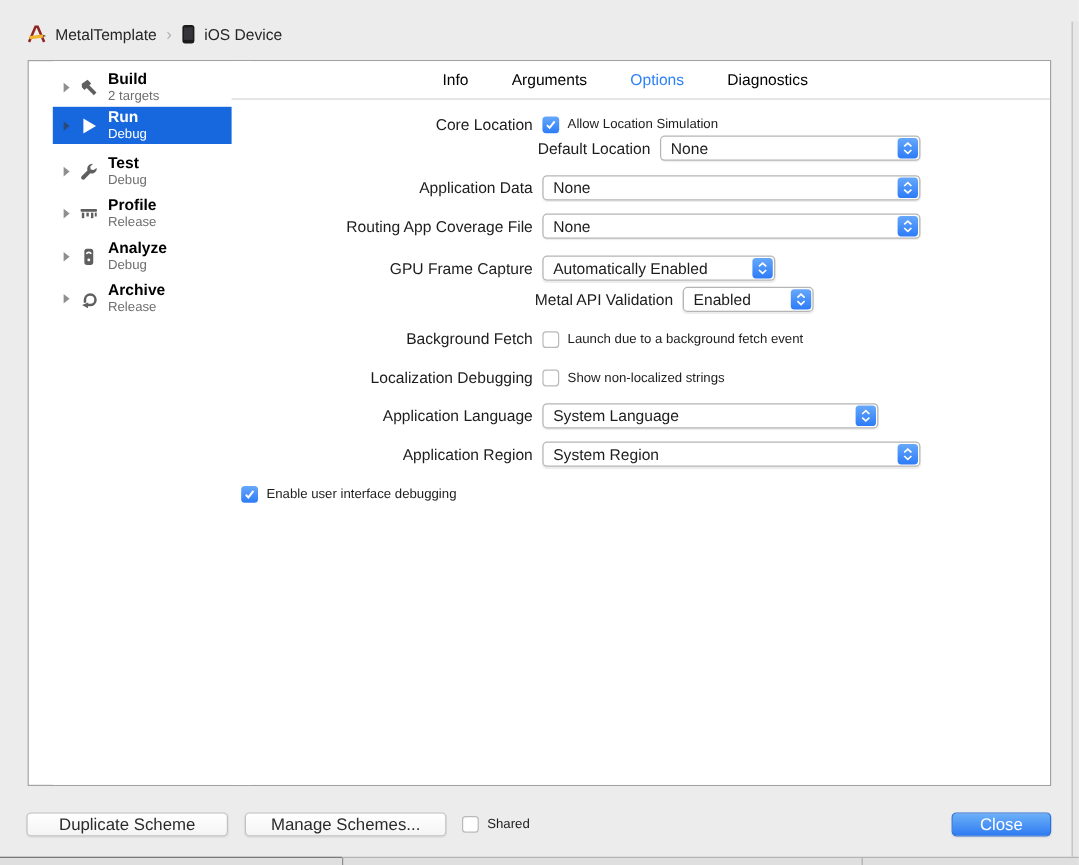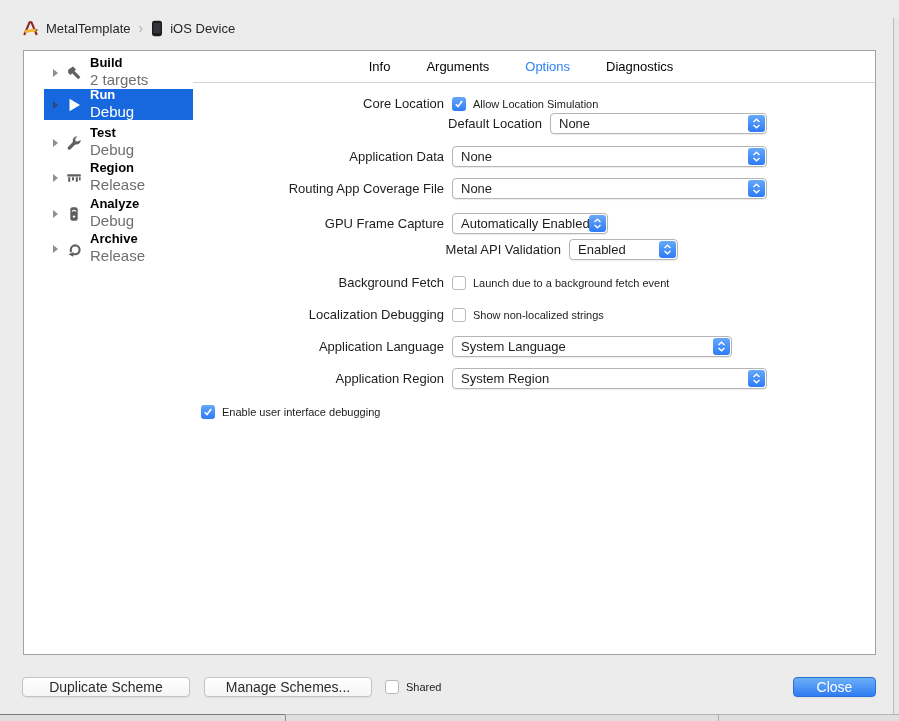--- a/index.html
+++ b/index.html
@@ -45,21 +45,21 @@
   .sb-item .disc {
     width: 0; height: 0; margin-left: 9px;
     border-left: 5px solid #8f8f8f; border-top: 4px solid transparent; border-bottom: 4px solid transparent;
     flex-shrink: 0;
   }
   .sb-item.sel .disc { border-left-color: #2b4a77; }
   .sb-ico { width: 17px; height: 17px; margin-left: 7px; color: #5f5f5f; flex-shrink: 0; display: flex; align-items: center; justify-content: center; }
   .sb-item.sel .sb-ico { color: #ffffff; }
   .sb-text { display: flex; flex-direction: column; margin-left: 8px; line-height: 1.15; }
   .sb-label { font-size: 13px; font-weight: bold; color: #000; }
-  .sb-sub { font-size: 15px; color: #6f6f6f; }
+  .sb-sub { font-size: 11px; color: #6f6f6f; }
   .sb-item.sel { background: #1767df; }
   .sb-item.sel .sb-label, .sb-item.sel .sb-sub { color: #ffffff; }
 
   
   .main { position: absolute; left: 169px; top: 0; right: 0; bottom: 0; background: #fff; }
   .tab-bar {
     position: absolute; left: 0; right: 0; top: 0; height: 32px;
     display: flex; align-items: center; justify-content: center; gap: 36px;
     border-bottom: 1px solid #d4d4d4; padding-right: 26px;
   }
@@ -185,21 +185,21 @@
         <span class="sb-ico">
           <svg width="16" height="16" viewBox="0 0 16 16" fill="currentColor">
             <rect x="1.2" y="4.2" width="13.6" height="2.3" rx="0.6"></rect>
             <rect x="2.2" y="7.2" width="2" height="4.6"></rect>
             <rect x="6" y="7.2" width="2" height="3.2"></rect>
             <rect x="9.8" y="7.2" width="2" height="4.6"></rect>
             <rect x="13" y="7.2" width="1.6" height="3.2"></rect>
           </svg>
         </span>
         <span class="sb-text">
-          <span class="sb-label">Region</span>
+          <span class="sb-label">Profile</span>
           <span class="sb-sub">Release</span>
         </span>
       </div>
 
       <div class="sb-item" style="top:147px">
         <span class="disc"></span>
         <span class="sb-ico">
           <svg width="16" height="16" viewBox="0 0 16 16">
             <rect x="4.3" y="1.2" width="7.4" height="13.6" rx="2.2" fill="currentColor"></rect>
             <path d="M6,5.6 a2.2,2.2 0 0 1 4,0" fill="none" stroke="#fff" stroke-width="1.3"></path>
@@ -287,21 +287,21 @@
                   <path d="M1.5,4 L4.5,1.2 L7.5,4 M1.5,7 L4.5,9.8 L7.5,7" fill="none" stroke="#fff" stroke-width="1.4"></path>
                 </svg>
             </span>
           </div>
         </span>
       </div>
 
       <div class="form-row" style="top:162px">
         <span class="flabel">GPU Frame Capture</span>
         <span class="fctl">
-          <div class="popup" style="width:156px">
+          <div class="popup" style="width:194px">
             <span>Automatically Enabled</span>
             <span class="stepper">
               <svg width="9" height="11" viewBox="0 0 9 11">
                   <path d="M1.5,4 L4.5,1.2 L7.5,4 M1.5,7 L4.5,9.8 L7.5,7" fill="none" stroke="#fff" stroke-width="1.4"></path>
                 </svg>
             </span>
           </div>
         </span>
       </div>
 

